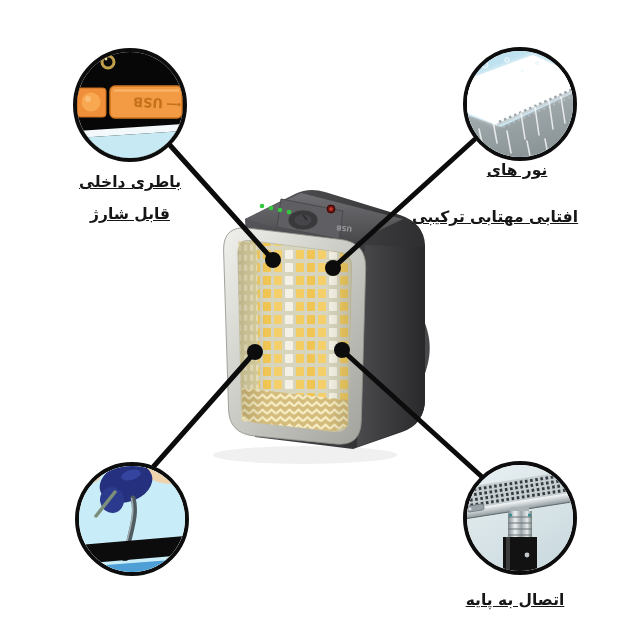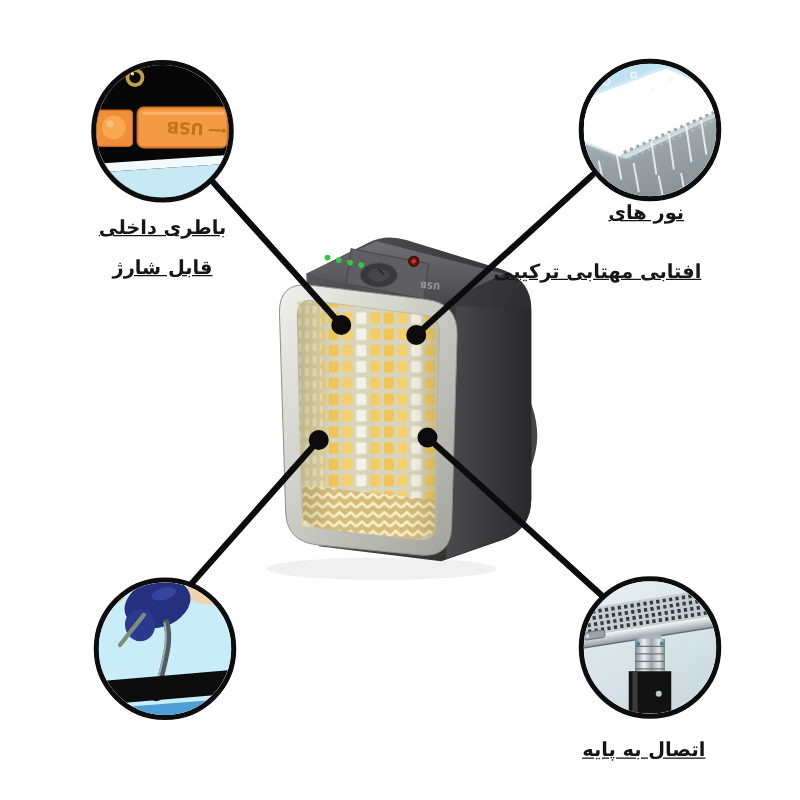--- a/index.html
+++ b/index.html
@@ -21,21 +21,21 @@
   .c-br{left:463px;top:461px;}
   .label{
     z-index:4;width:180px;text-align:center;direction:rtl;
     font-weight:700;font-size:15.5px;line-height:20px;color:#161616;
     letter-spacing:0;
     text-decoration:underline;
   }
   .l-tl1{left:40px;top:172px;}
   .l-tl2{left:40px;top:204px;}
   .l-tr1{left:427px;top:160px;}
-  .l-tr2{left:388px;top:207px;}
+  .l-tr2{left:405px;top:207px;}
   .l-bl1{left:40px;top:587px;}
   .l-br1{left:425px;top:590px;text-align:center;}
 </style>
 </head>
 <body>
 
 <div class="canvas">
 
   <svg class="abs device-svg" width="250" height="290" viewBox="0 0 250 290">
     <defs>

